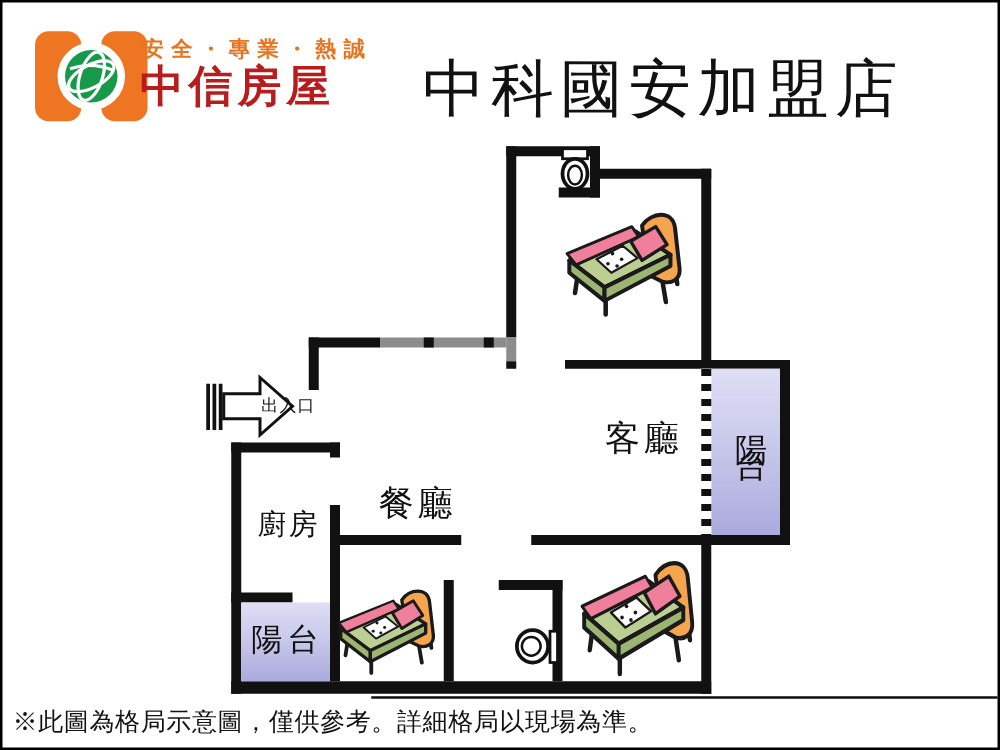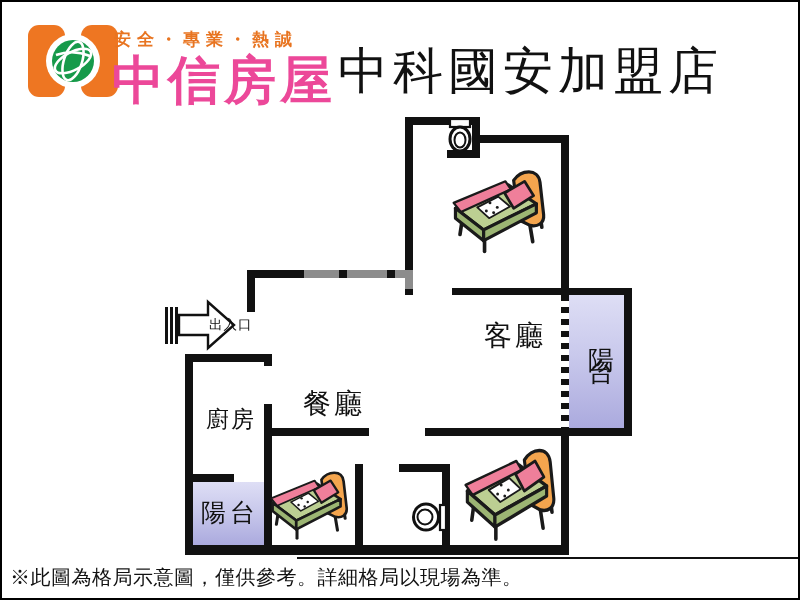--- a/index.html
+++ b/index.html
@@ -4,31 +4,31 @@
 <style>
   html,body{margin:0;padding:0;background:#fff;}
   #stage{position:relative;width:800px;height:600px;background:#fff;
          box-sizing:border-box;border:2px solid #000;overflow:hidden;
          font-family:"Liberation Serif","DejaVu Serif",serif;text-align:center;}
   
   #logo{position:absolute;left:24px;top:17px;width:94px;height:84px;}
   #slogan{position:absolute;left:112px;top:26px;font-family:"Liberation Sans","DejaVu Sans",sans-serif;
           font-weight:bold;font-size:17px;letter-spacing:6px;color:#e87420;white-space:nowrap;}
   #brand{position:absolute;left:110px;top:44px;font-family:"Liberation Sans","DejaVu Sans",sans-serif;
-         font-weight:bold;font-size:52px;letter-spacing:4px;color:#ec4899;white-space:nowrap;}
+         font-weight:bold;font-size:35px;letter-spacing:4px;color:#b91c1c;white-space:nowrap;}
   #store-title{position:absolute;left:336px;top:36px;font-size:50px;letter-spacing:5px;
                color:#111;white-space:nowrap;}
   
   .w{position:absolute;background:#111;}
   .wg{position:absolute;background:#8c8c8c;}
   .balcony{position:absolute;background:linear-gradient(180deg,#dedef5 0%,#c9c9ec 45%,#abaade 100%);}
   .dash-door{position:absolute;background:repeating-linear-gradient(180deg,#111 0 6px,#fff 6px 12px);}
   .room-label{position:absolute;color:#111;white-space:nowrap;line-height:1.1;}
   #label-dining{left:301px;top:387px;font-size:28px;letter-spacing:3px;}
-  #label-living{left:482px;top:319px;font-size:28px;letter-spacing:3px;}
+  #label-living{left:482px;top:335px;font-size:28px;letter-spacing:3px;}
   #label-kitchen{left:204px;top:407px;font-size:23px;letter-spacing:2px;font-family:Liberation Mono, monospace;}
   #label-balcony-left{left:199px;top:497px;font-size:25px;letter-spacing:4px;}
   #label-balcony-right{left:584px;top:326px;font-size:26px;writing-mode:vertical-rl;letter-spacing:10px;}
   #entry-arrow{position:absolute;left:170px;top:295px;width:66px;height:56px;}
   #entry-label{position:absolute;left:179px;top:314px;font-size:13.5px;letter-spacing:1px;color:#111;margin-left:28px;}
   #entry-hatch{position:absolute;left:163px;top:305px;width:14px;height:37px;}
   #entry-hatch span{position:absolute;top:0;width:2.5px;height:100%;background:#111;}
   .furn{position:absolute;}
   
   #footer-sep{position:absolute;left:295px;top:555px;width:503px;height:2px;background:#111;}

